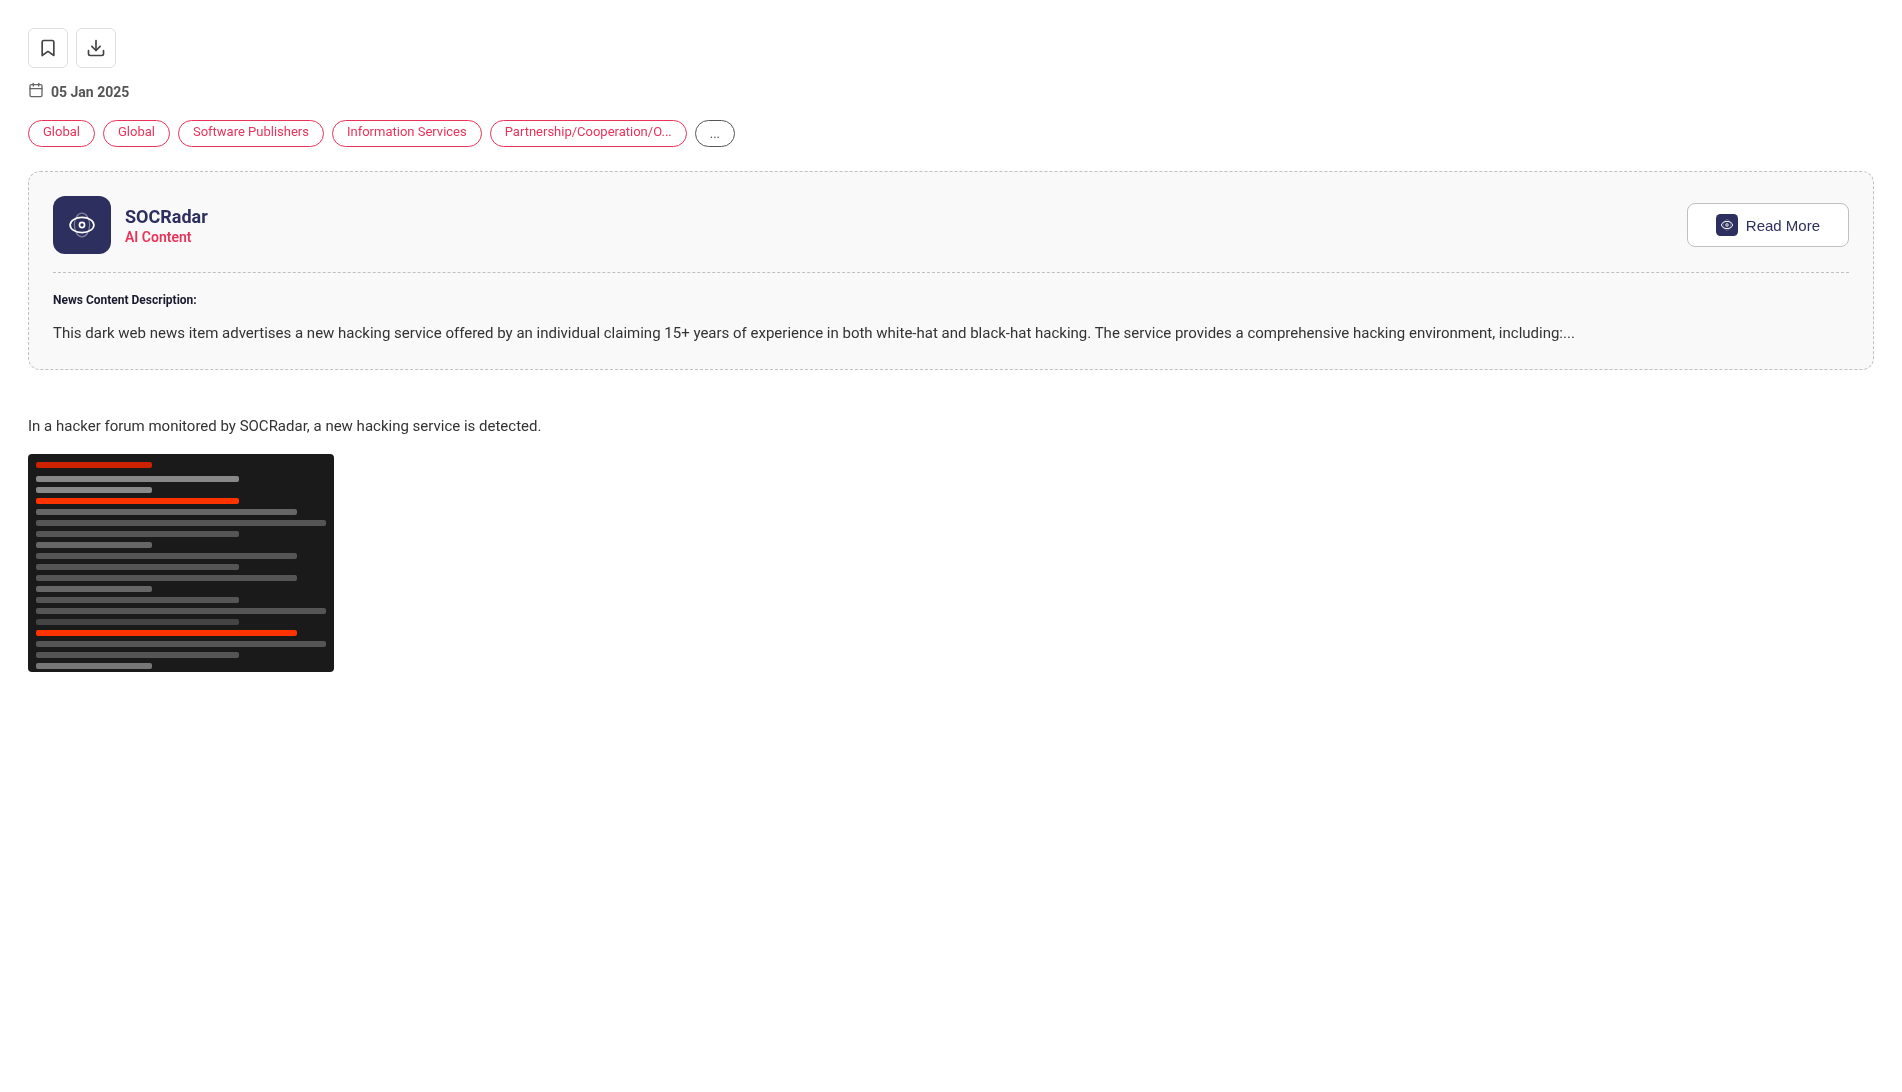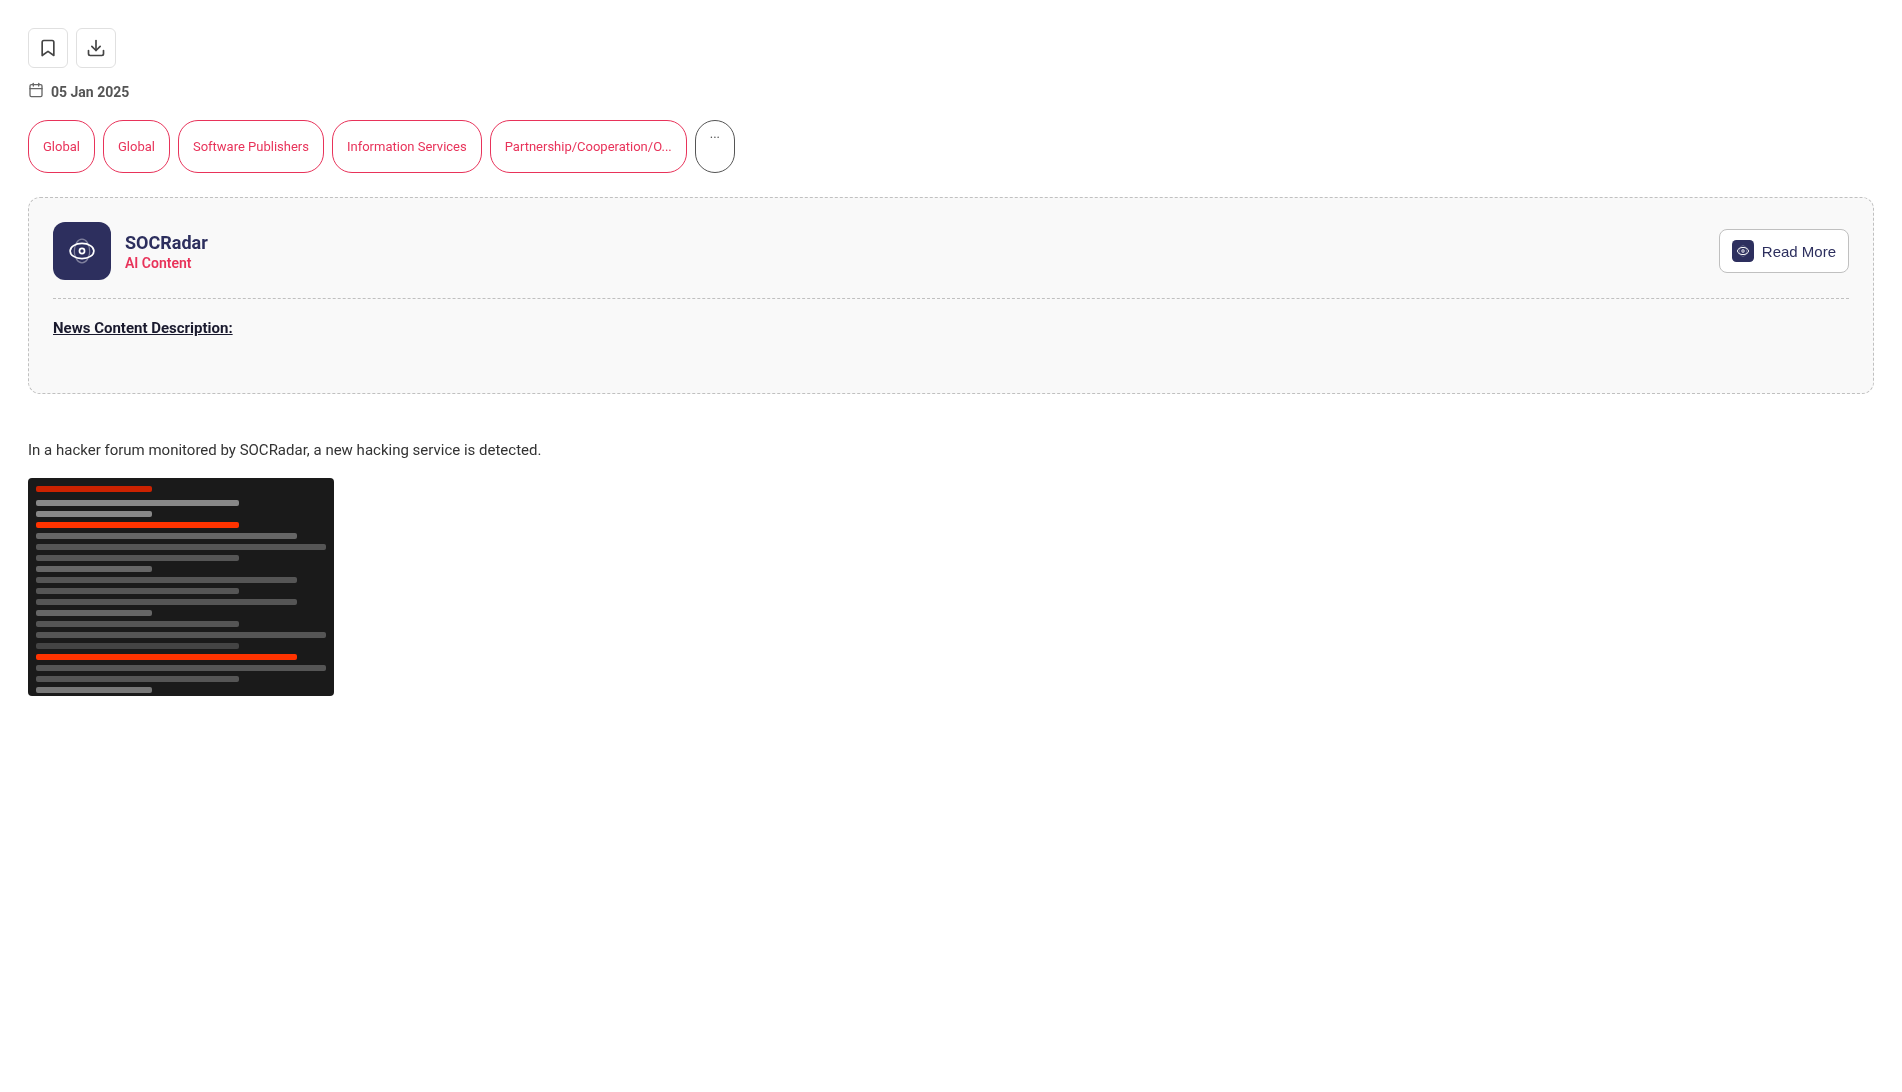--- a/index.html
+++ b/index.html
@@ -63,21 +63,21 @@
     .tags-row {
       display: flex;
       flex-wrap: wrap;
       gap: 8px;
       margin-bottom: 24px;
     }
 
     .tag {
       border: 1.5px solid #e8335a;
       border-radius: 20px;
-      padding: 18px 14px;
+      padding: 3px 14px;
       font-size: 13px;
       color: #e8335a;
       background: #fff;
       cursor: pointer;
       white-space: nowrap;
     }
 
     .tag-more {
       border: 1.5px solid #555;
       border-radius: 20px;
@@ -134,21 +134,21 @@
       font-size: 14px;
       color: #e8335a;
       font-weight: 600;
       margin-top: 2px;
     }
 
     .read-more-btn {
       border: 1.5px solid #c0c0c0;
       border-radius: 8px;
       background: #fff;
-      padding: 10px 12px;
+      padding: 10px 28px;
       display: flex;
       align-items: center;
       gap: 8px;
       cursor: pointer;
       font-size: 15px;
       color: #2d2f5e;
       font-weight: 500;
     }
 
     .read-more-icon {
@@ -156,25 +156,24 @@
       height: 22px;
     }
 
     .divider-dashed {
       border: none;
       border-top: 1.5px dashed #c0c0c0;
       margin: 16px 0 20px 0;
     }
 
     .news-content-label {
-      font-size: 15px;
+      font-size: 12px;
       font-weight: 700;
       color: #1a1a2e;
-      margin-bottom: 32px;
-      text-decoration: underline;
+      margin-bottom: 14px;
     }
 
     .news-content-text {
       font-size: 15px;
       color: #333;
       line-height: 1.6;
     }
 
     .intro-text {
       font-size: 15px;
@@ -272,20 +271,21 @@
         <circle cx="20" cy="20" r="1.5" fill="#2d2f5e"></circle>
         <ellipse cx="20" cy="20" rx="6.5" ry="10" stroke="rgba(255,255,255,0.35)" stroke-width="1.2" fill="none"></ellipse>
       </svg>
       <span>Read More</span>
     </button>
   </div>
 
   <hr class="divider-dashed">
 
   <div class="news-content-label">News Content Description:</div>
+  <div class="news-content-text">This dark web news item advertises a new hacking service offered by an individual claiming 15+ years of experience in both white-hat and black-hat hacking. The service provides a comprehensive hacking environment, including:...</div>
 </div>
 
 <p class="intro-text">In a hacker forum monitored by SOCRadar, a new hacking service is detected.</p>
 
 <div class="forum-screenshot">
   <div class="forum-line short" style="background:#cc2200; margin-bottom:8px;"></div>
   <div class="forum-line medium white"></div>
   <div class="forum-line short white"></div>
   <div class="forum-line bright-red medium"></div>
   <div class="forum-line long" style="background:#666;"></div>

